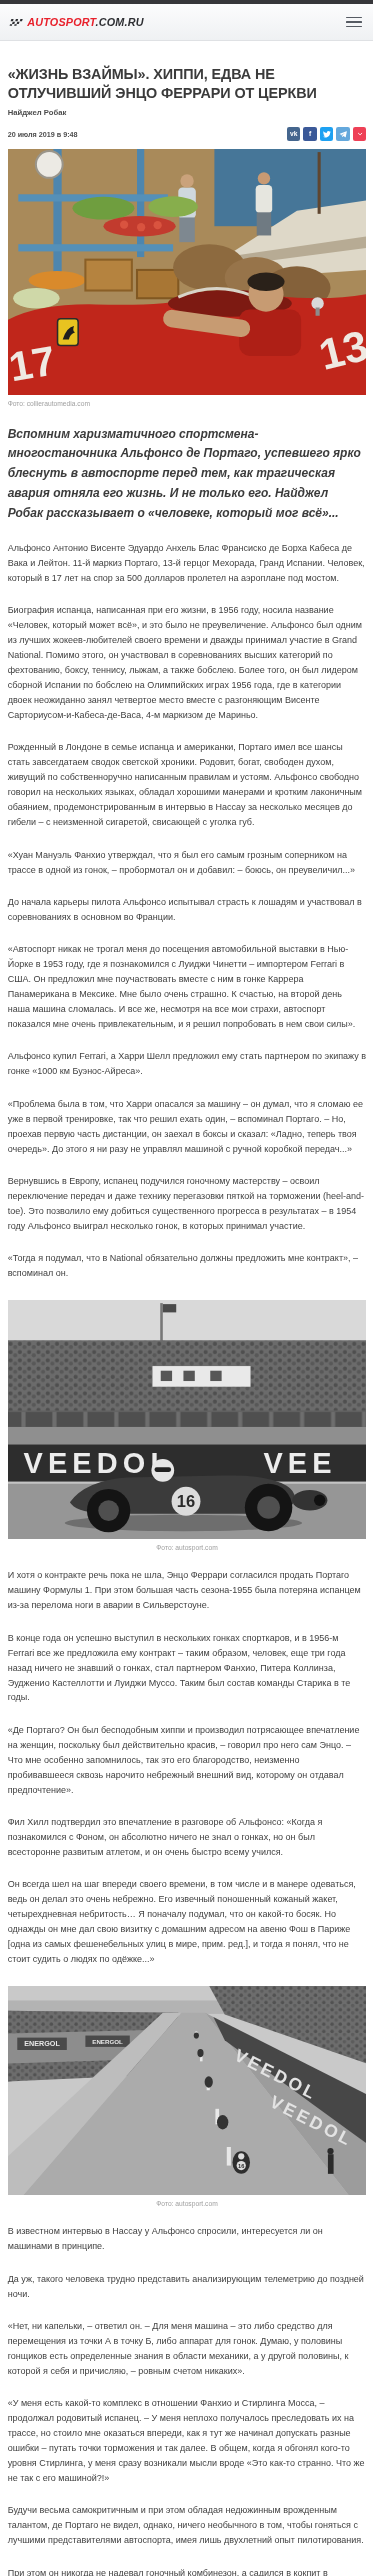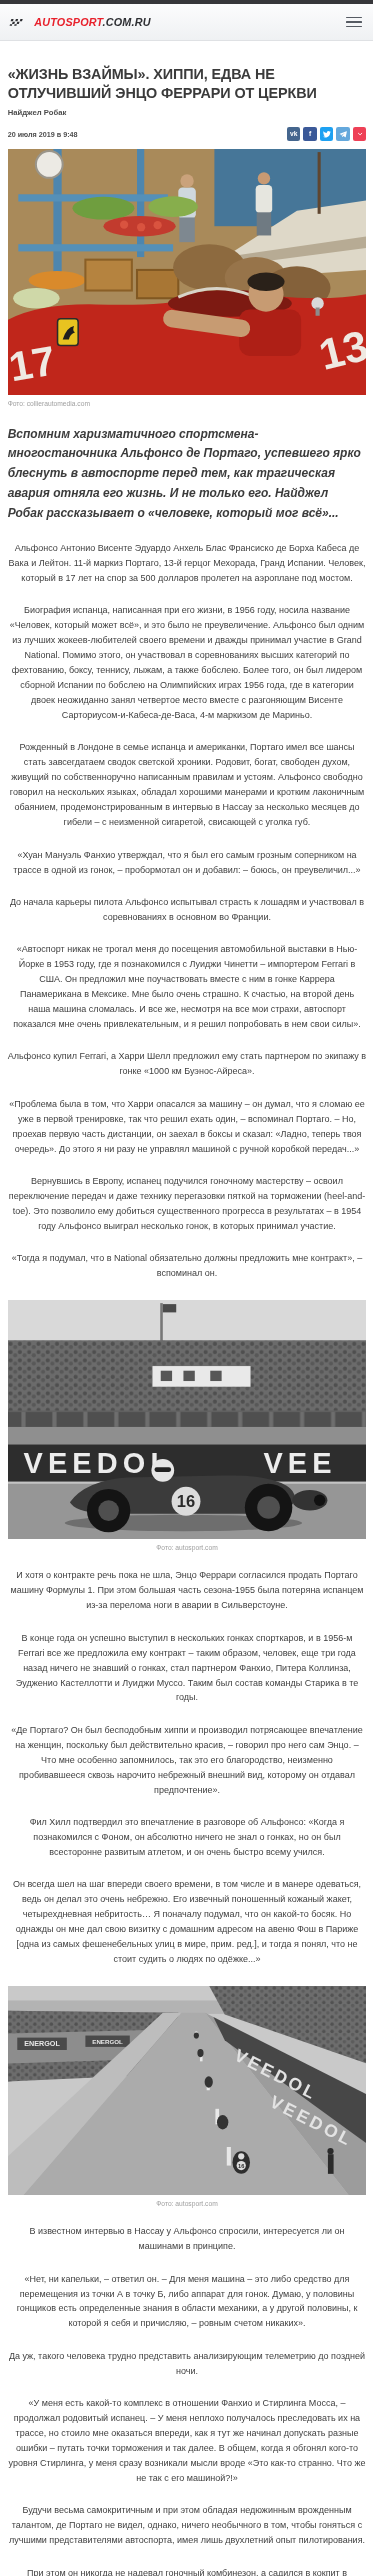--- a/index.html
+++ b/index.html
@@ -2,21 +2,21 @@
 <html lang="ru" style="font-size:8.2px"><head>
 <meta charset="utf-8">
 <style>
   * { box-sizing: border-box; }
   html,body { margin:0; padding:0; background:#ffffff; }
   body { font-family:"Liberation Sans","DejaVu Sans",sans-serif; color:#3f3f3f; width:374px; }
 
   .top-strip { height:4.1px; background:#37373a; }
   .site-header { height:37px; background:linear-gradient(#fcfcfd,#eff1f3); border-bottom:0.5px solid #dfe1e4;
                  display:flex; align-items:center; justify-content:space-between; padding:0 12.4px 0 7.7px; }
-  .logo { display:flex; align-items:center; gap:11px; text-decoration:none; font-style:italic; font-weight:bold; font-size:10.8px; letter-spacing:0.2px; }
+  .logo { display:flex; align-items:center; gap:4px; text-decoration:none; font-style:italic; font-weight:bold; font-size:10.8px; letter-spacing:0.2px; }
   .logo-red { color:#e8212c; }
   .logo-dark { color:#2e2f33; }
   .burger { width:15.5px; height:10.3px; display:flex; flex-direction:column; justify-content:space-between; cursor:pointer; background:none; border:none; padding:0; }
   .burger span { display:block; height:1.5px; background:#565b63; border-radius:0.5px; }
 
   .container { padding:0 7.7px; }
   h1.title { margin:24px 0 0; font-size:14.4px; line-height:1.32; color:#3b3b3b; font-weight:700; letter-spacing:-0.1px; font-stretch:condensed; }
   .author { margin-top:5px; font-size:7.7px; font-weight:bold; color:#4d4d4d; }
   .meta-row { display:flex; justify-content:space-between; align-items:center; margin-top:10.3px;text-align:right; }
   .date { font-size:7.2px; font-weight:bold; color:#4d4d4d; }
@@ -26,21 +26,21 @@
   .social a .tx { font-size:6.7px; line-height:1; }
 
   figure { margin:18.5px 0 0; }
   figure.hero { margin-top:8.2px; }
   figure svg.photo { display:block; width:100%; }
   figcaption { font-size:6.7px; color:#a0a0a0; margin-top:5.2px; }
   .cap-left { text-align:left; }
   .cap-center { text-align:center; }
 
   .lead { font-weight:bold; font-style:italic; font-size:12px; line-height:1.65; margin:17.5px 0 0; color:#3c3c3c; }
-  p.body { font-size:9px; line-height:1.66; margin:17.5px 0 0; color:#3f3f3f;text-align:center; }
+  p.body { font-size:9px; line-height:1.66; margin:17.5px 0 0; color:#3f3f3f; }
 
   svg text { font-family:"Liberation Sans","DejaVu Sans",sans-serif; }
 </style>
 </head>
 <body>
 
 <div class="top-strip"></div>
 
 <header class="site-header">
   <a class="logo" href="#">
@@ -254,20 +254,20 @@
       <circle cx="452" cy="330" r="6" fill="#ddd"></circle>
       <circle cx="452" cy="348" r="9" fill="#ddd"></circle>
       <text x="452" y="352" text-anchor="middle" font-size="11" font-weight="bold" fill="#2b2b2b">16</text>
       <rect x="620" y="326" width="11" height="38" fill="#2b2b2b"></rect>
         <circle cx="625" cy="320" r="6" fill="#2b2b2b"></circle>
     </svg>
     <figcaption class="cap-center">Фото: autosport.com</figcaption>
   </figure>
 
   <p class="body">В известном интервью в Нассау у Альфонсо спросили, интересуется ли он машинами в принципе.</p>
+  <p class="body">Да уж, такого человека трудно представить анализирующим телеметрию до поздней ночи.</p>
   <p class="body">«Нет, ни капельки, – ответил он. – Для меня машина – это либо средство для перемещения из точки А в точку Б, либо аппарат для гонок. Думаю, у половины гонщиков есть определенные знания в области механики, а у другой половины, к которой я себя и причисляю, – ровным счетом никаких».</p>
-  <p class="body">Да уж, такого человека трудно представить анализирующим телеметрию до поздней ночи.</p>
   <p class="body">«У меня есть какой-то комплекс в отношении Фанхио и Стирлинга Мосса, – продолжал родовитый испанец. – У меня неплохо получалось преследовать их на трассе, но стоило мне оказаться впереди, как я тут же начинал допускать разные ошибки – путать точки торможения и так далее. В общем, когда я обгонял кого-то уровня Стирлинга, у меня сразу возникали мысли вроде «Это как-то странно. Что же не так с его машиной?!»</p>
   <p class="body">Будучи весьма самокритичным и при этом обладая недюжинным врожденным талантом, де Портаго не видел, однако, ничего необычного в том, чтобы гоняться с лучшими представителями автоспорта, имея лишь двухлетний опыт пилотирования.</p>
   <p class="body">При этом он никогда не надевал гоночный комбинезон, а садился в кокпит в обычной рубашке с коротким рукавом и легких брюках, объясняя это недоверием к привычной для пилотов экипировке.</p>
 
 </main>
 
 
 </body></html>

